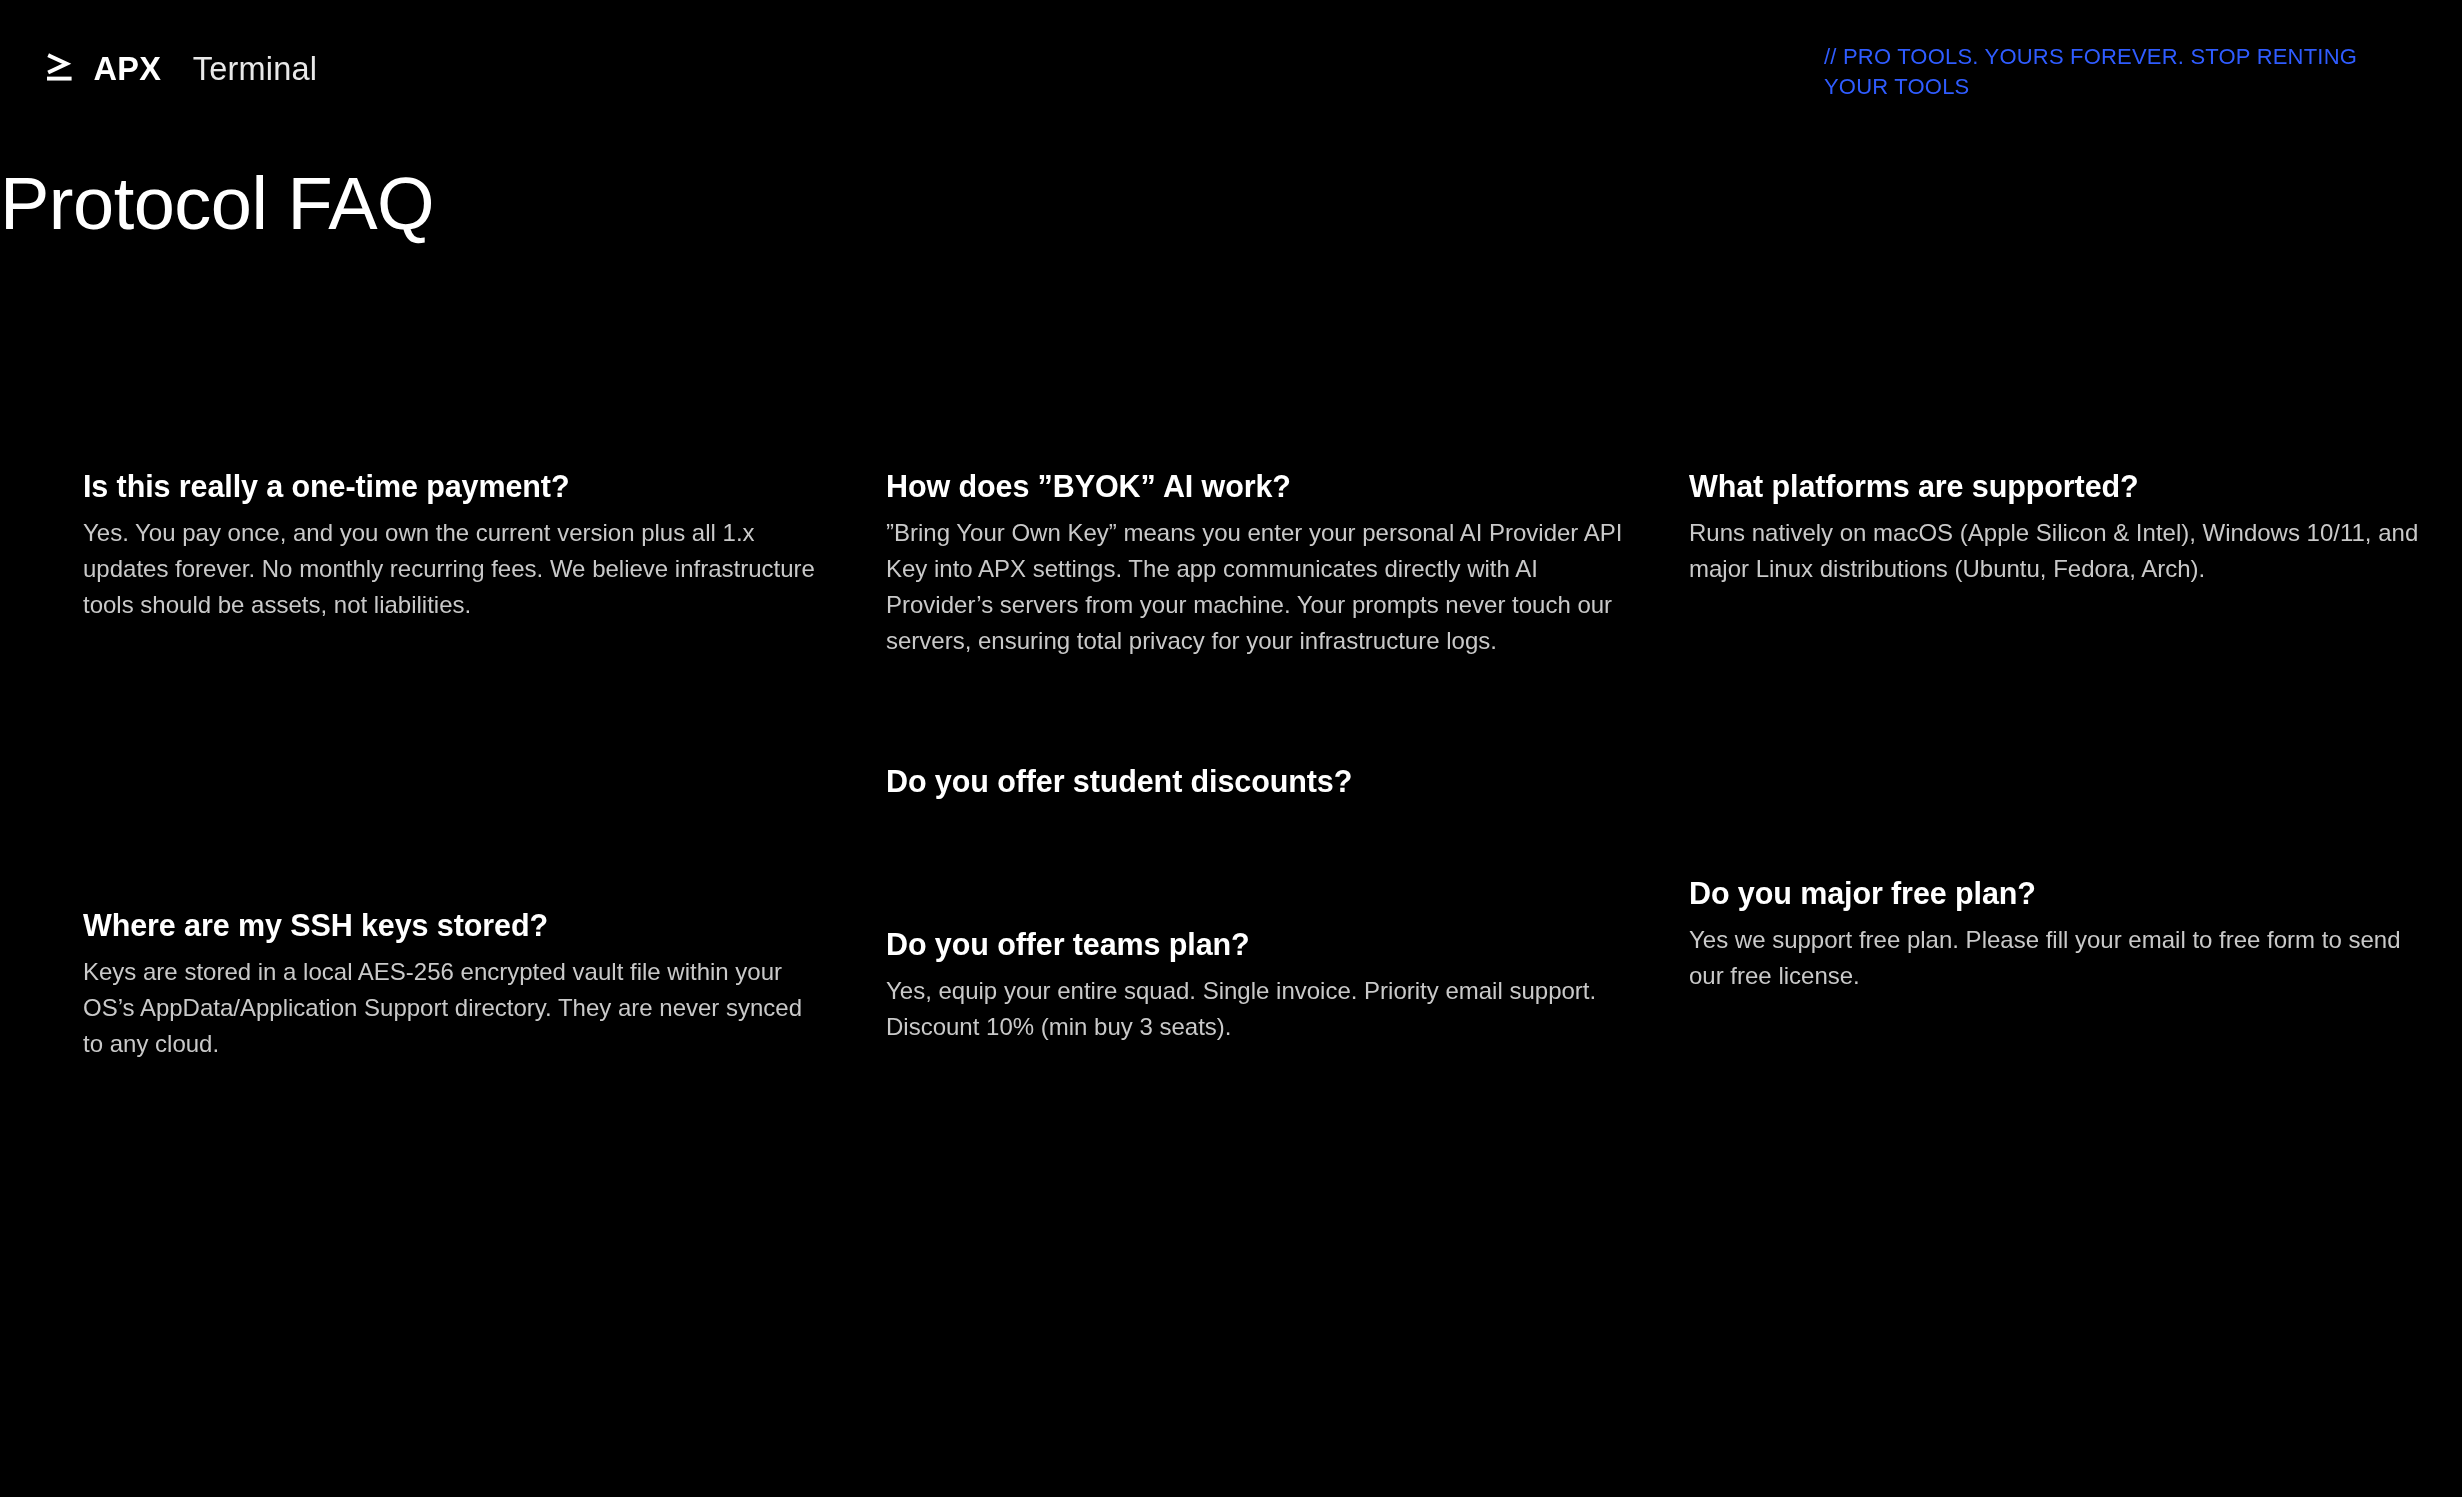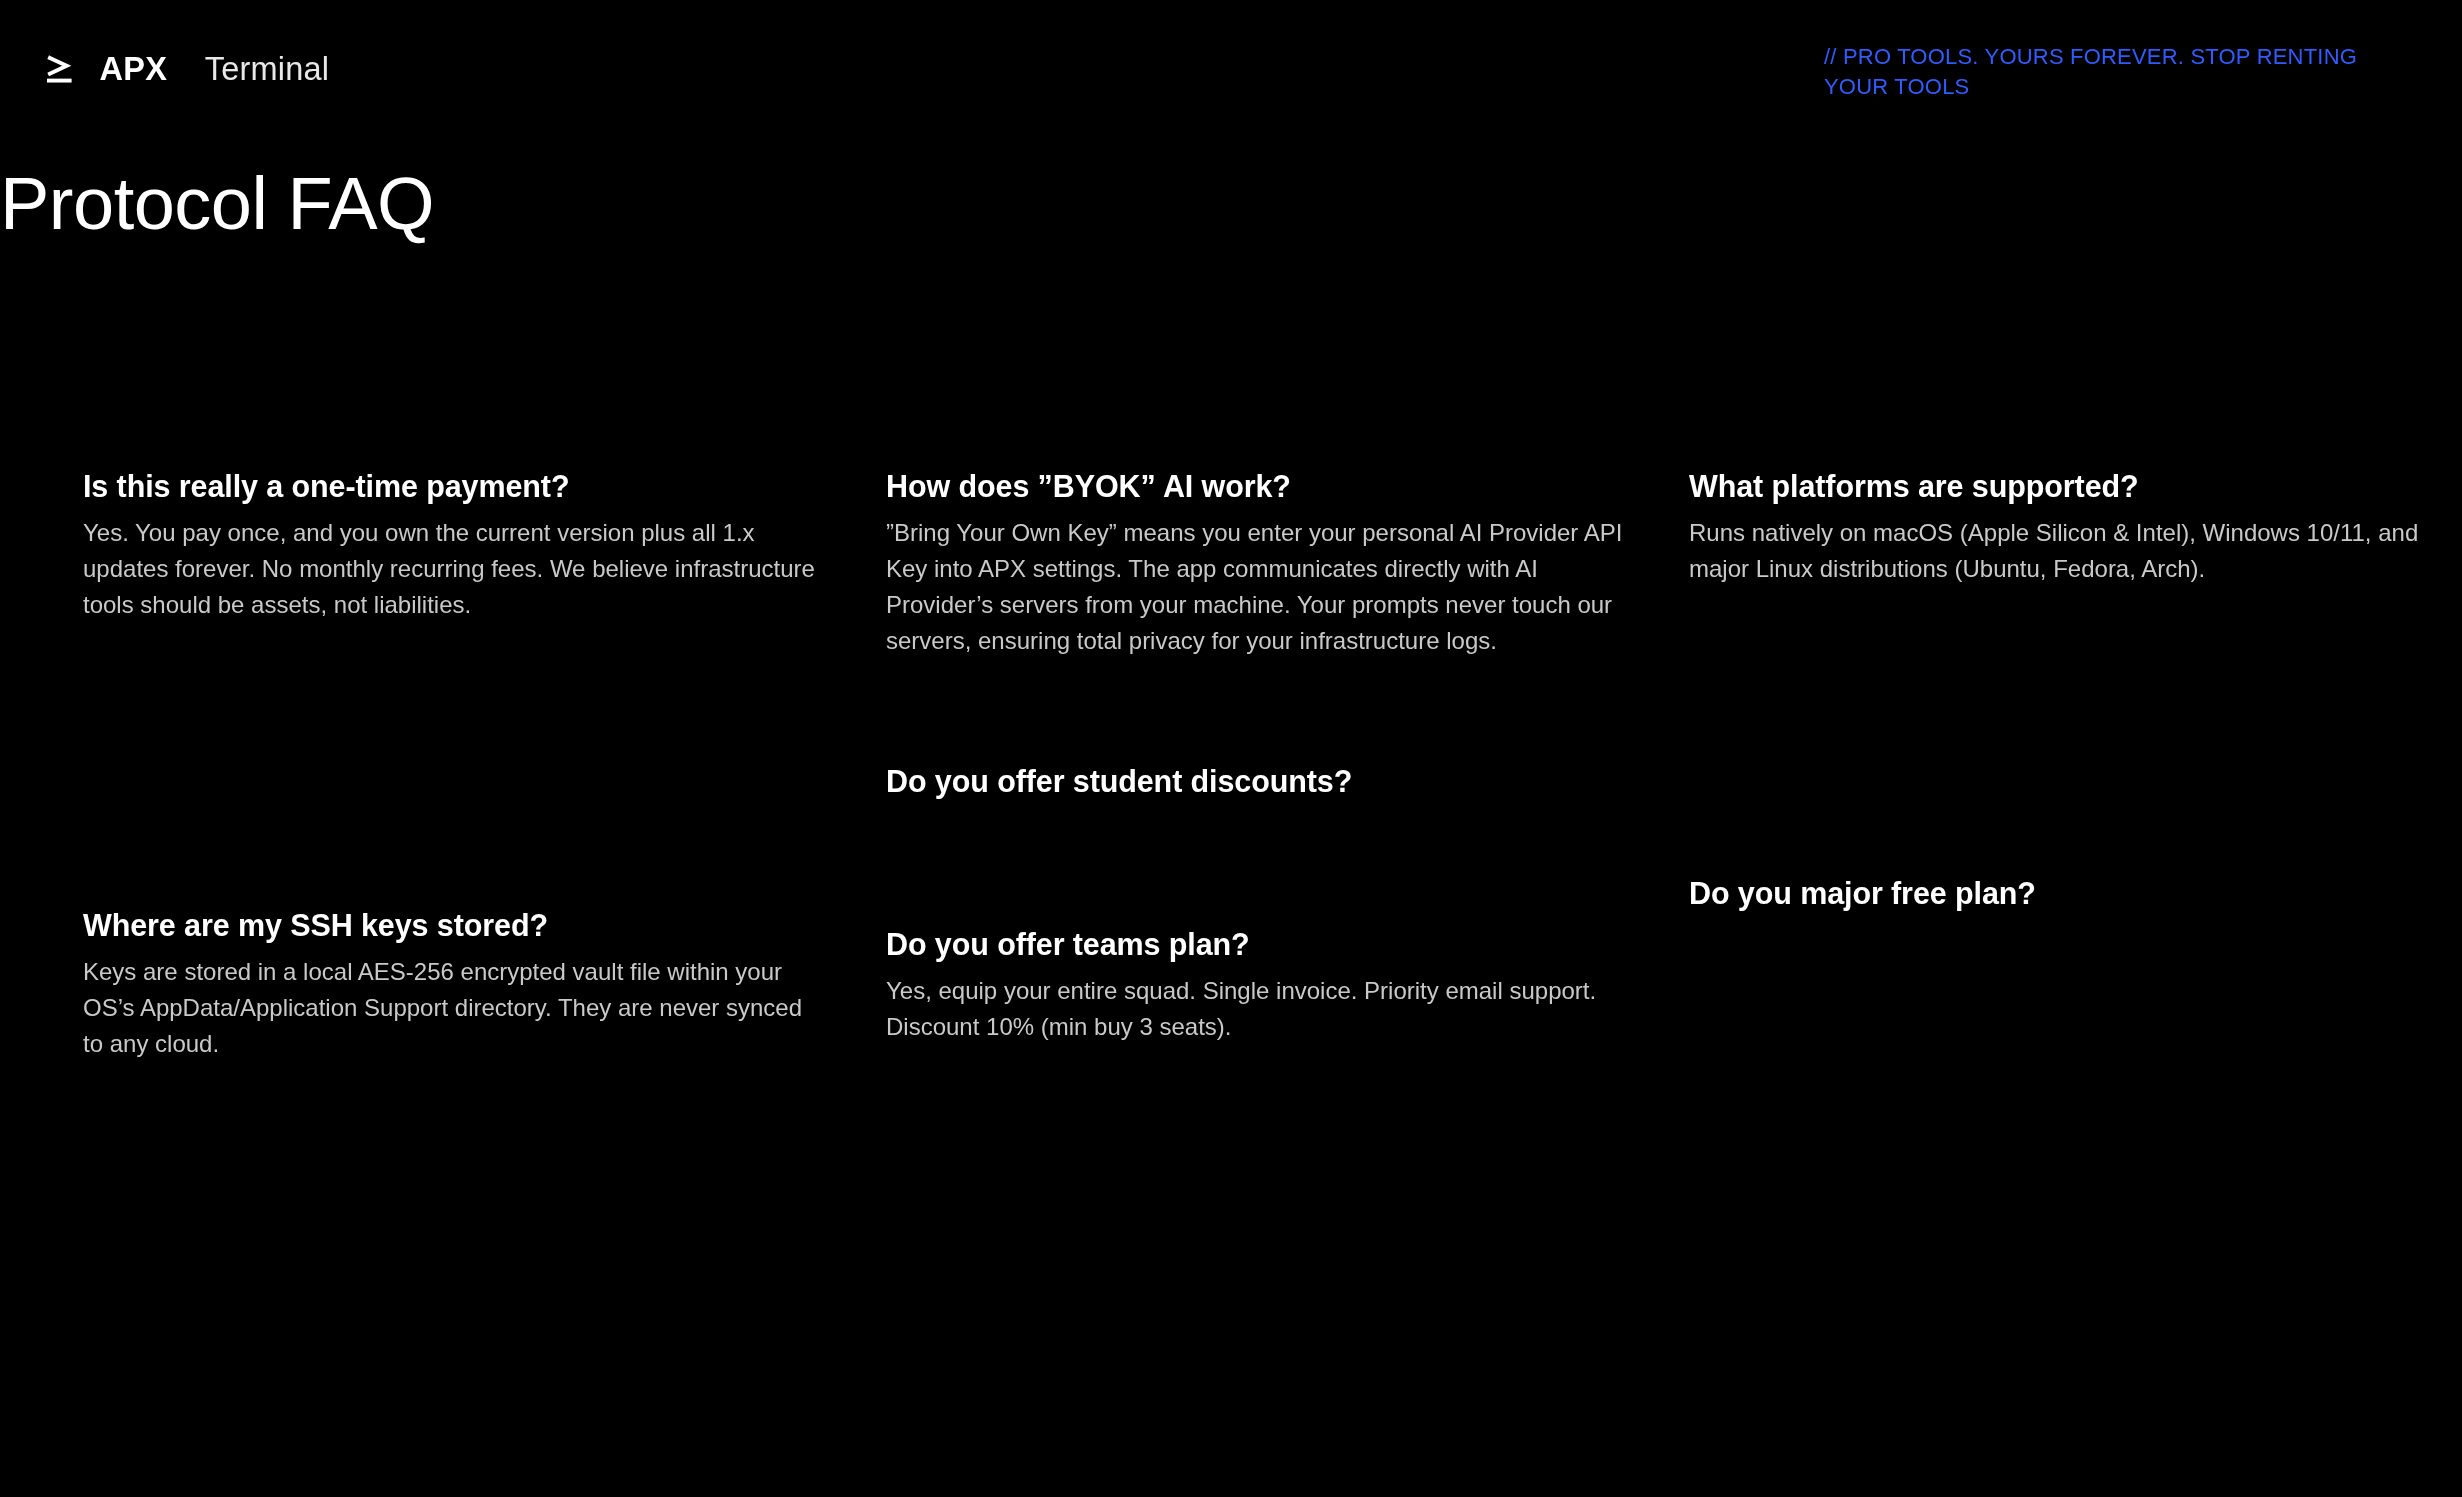--- a/index.html
+++ b/index.html
@@ -23,22 +23,22 @@
     top: 0;
     left: 0;
     width: 100%;
     height: 148px;
   }
   .brand {
     position: absolute;
     left: 47px;
     top: 53px;
     display: flex;
-    align-items: flex-end;
-    gap: 27px;
+    align-items: flex-start;
+    gap: 21px;
   }
   .brand-mark {
     width: 25.6px;
     height: 30.5px;
     display: block;
   }
   .brand-apx {
     font-size: 32.5px;
     font-weight: 700;
     letter-spacing: 0.2px;
@@ -173,17 +173,18 @@
   </div>
 
   <div class="faq-col">
     <div class="faq-item">
       <h3 class="faq-q">What platforms are supported?</h3>
       <p class="faq-a">Runs natively on macOS (Apple Silicon &amp; Intel), Windows 10/11, and major Linux distributions (Ubuntu, Fedora, Arch).</p>
     </div>
     <div class="gap-e"></div>
     <div class="faq-item">
       <h3 class="faq-q">Do you major free plan?</h3>
+      <p class="faq-a">Yes we support free plan. Please fill your email to free form to send our free license.</p>
     </div>
   </div>
 
 </div>
 
 
 </body></html>

